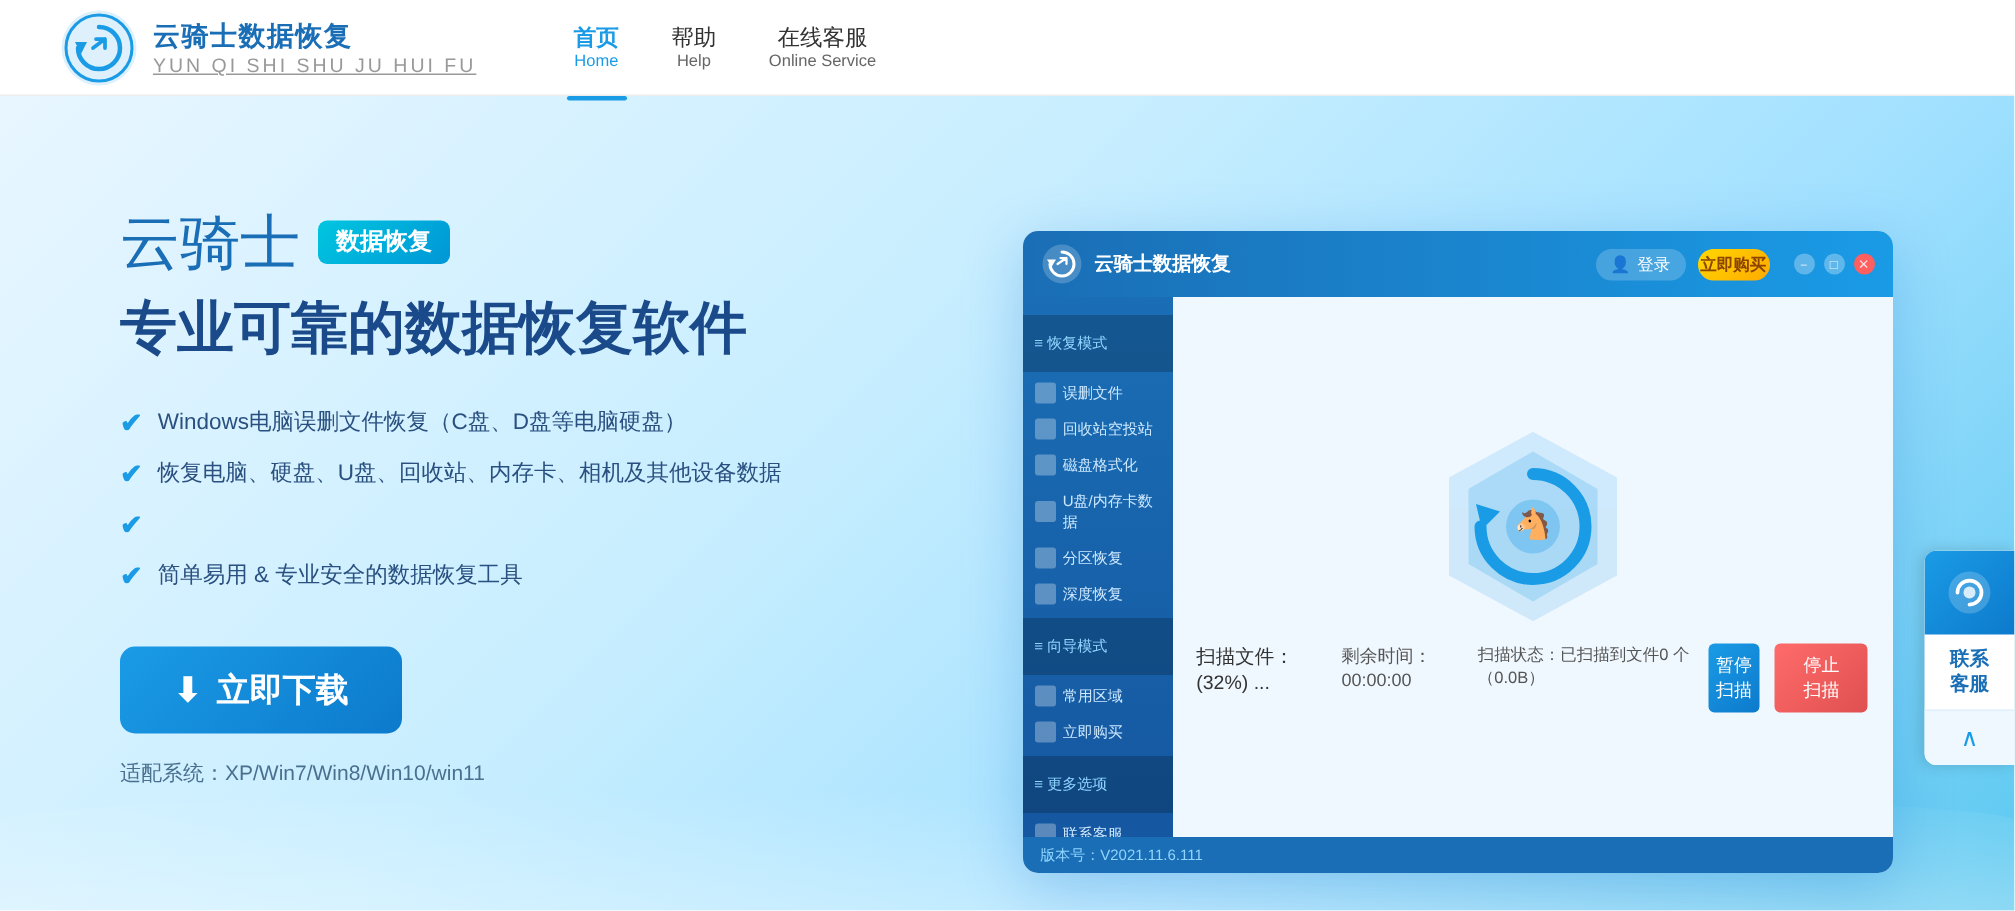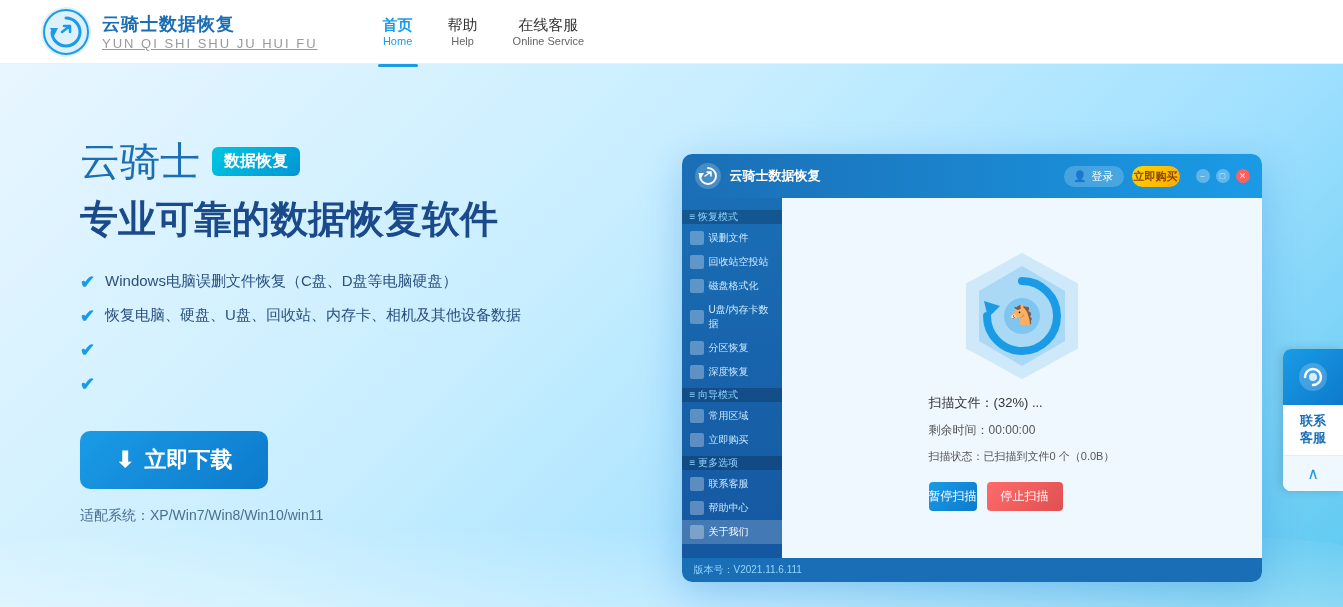--- a/index.html
+++ b/index.html
@@ -248,21 +248,21 @@
     .app-sidebar {
       width: 100px;
       background: linear-gradient(180deg, #1a6eb5 0%, #1557a0 100%);
       padding: 8px 0;
       overflow-y: auto;
     }
     .sidebar-section-header {
       background: rgba(0,0,0,0.2);
       color: #90d4ff;
       font-size: 10px;
-      padding: 0 8px;
+      padding: 12px 8px;
       margin: 4px 0 2px 0;
     }
     .sidebar-item-app {
       display: flex;
       align-items: center;
       gap: 5px;
       padding: 5px 8px;
       color: #cce8ff;
       font-size: 10px;
       cursor: pointer;
@@ -335,21 +335,21 @@
       background: #1a6eb5;
       padding: 5px 12px;
       color: #90d4ff;
       font-size: 10px;
     }
 
     
     .float-sidebar {
       position: fixed;
       right: 0;
-      bottom: 116px;
+      bottom: 97px;
       width: 60px;
       background: #fff;
       box-shadow: -2px 0 10px rgba(0,0,0,0.15);
       border-radius: 8px 0 0 8px;
       overflow: hidden;
       z-index: 100;
     }
     .float-sidebar-top {
       background: linear-gradient(135deg, #1a9be6, #0d7acc);
       padding: 12px 8px;
@@ -434,20 +434,21 @@
       </li>
       <li>
         <span class="check-icon">✔</span>
         <span>恢复电脑、硬盘、U盘、回收站、内存卡、相机及其他设备数据</span>
       </li>
       <li>
         <span class="check-icon">✔</span>
       </li>
       <li>
         <span class="check-icon">✔</span>
+        <span>简单易用 &amp; 专业安全的数据恢复工具</span>
       </li>
     </ul>
     <button class="download-btn">
       <span class="download-arrow">⬇</span>
       <span>立即下载</span>
     </button>
     <div class="compat-text">适配系统：XP/Win7/Win8/Win10/win11</div>
   </div>
 
   <div class="hero-right">
@@ -566,21 +567,21 @@
             <polygon points="70,8 125,38 125,102 70,132 15,102 15,38" fill="#1a9be6" opacity="0.15" stroke="#1a9be6" stroke-width="2"></polygon>
             <polygon points="70,20 113,45 113,95 70,120 27,95 27,45" fill="#1a9be6" opacity="0.2"></polygon>
 
             <path d="M70 35 A35 35 0 1 1 35 70" fill="none" stroke="#1a9be6" stroke-width="8" stroke-linecap="round"></path>
             <polygon points="32,55 36,72 48,60" fill="#1a9be6"></polygon>
 
             <circle cx="70" cy="70" r="18" fill="#1a9be6" opacity="0.3"></circle>
             <text x="70" y="75" text-anchor="middle" font-size="20" fill="#1a6eb5">🐴</text>
           </svg>
 
-          <div style="display:flex; flex-direction:column; gap:6px; margin-top: 8px;">
+          <div style="display:flex; flex-direction:row; gap:6px; margin-top: 8px;">
             <div class="scan-file">扫描文件：(32%) ...</div>
             <div class="scan-time">剩余时间：00:00:00</div>
             <div class="scan-status">扫描状态：已扫描到文件0 个（0.0B）</div>
             <div class="scan-buttons">
               <button class="pause-btn">暂停扫描</button>
               <button class="stop-btn">停止扫描</button>
             </div>
           </div>
         </div>
       </div>

